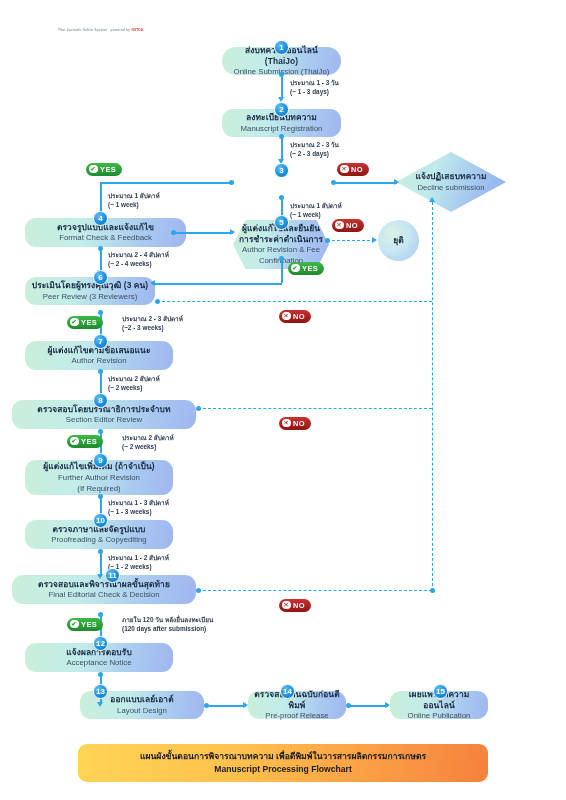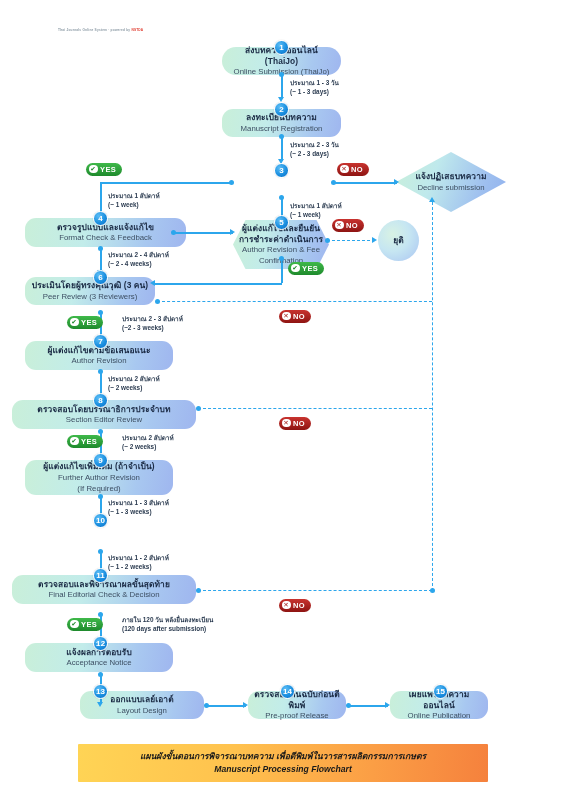--- a/index.html
+++ b/index.html
@@ -136,26 +136,25 @@
   
   .dur {
     position: absolute; font-size: 6.4px; font-weight: bold; color: #2b3b50;
     line-height: 1.4; white-space: nowrap; z-index: 10; text-align: left;
   }
   .dur .en { font-weight: bold; }
 
   
   .banner {
     position: absolute; left: 78px; top: 744px; width: 410px; height: 38px;
-    border-radius: 1px;
+    border-radius: 9px;
     background: linear-gradient(95deg, #ffd455 0%, #ffc24e 35%, #fba košt 60%, #f6873f 100%);
     background: linear-gradient(95deg, #ffd455 0%, #ffc24e 38%, #fb9e45 72%, #f5813d 100%);
     display: flex; flex-direction: column; align-items: center; justify-content: center;
     text-align: center;
-    font-style: italic;
   }
   .banner .th { font-size: 8.6px; font-weight: bold; color: #1a1a1a; line-height: 1.3; }
   .banner .en { font-size: 8.6px; font-weight: bold; color: #1a1a1a; line-height: 1.3; margin-top: 2px; }
 </style>
 </head>
 <body>
 
 <div id="root">
 
   <div class="logo-wrap">
@@ -398,22 +397,26 @@
   </div>
 
   <div class="stepnum" style="left:93px; top:453px;">9</div>
   <div class="node" style="left:25px; top:460px; width:148px; height:35px;">
     <div class="th">ผู้แต่งแก้ไขเพิ่มเติม (ถ้าจำเป็น)</div>
     <div class="en">Further Author Revision</div>
     <div class="en">(If Required)</div>
   </div>
 
   <div class="stepnum" style="left:93px; top:513px;">10</div>
-
-  <div class="stepnum" style="left:93px; top:568px;">11</div>
+  <div class="node" style="left:25px; top:520px; width:148px; height:29px;">
+    <div class="th">ตรวจภาษาและจัดรูปแบบ</div>
+    <div class="en">Proofreading &amp; Copyediting</div>
+  </div>
+
+  <div class="stepnum" style="left:105px; top:568px;">11</div>
   <div class="node" style="left:12px; top:575px; width:184px; height:29px;">
     <div class="th">ตรวจสอบและพิจารณาผลขั้นสุดท้าย</div>
     <div class="en">Final Editorial Check &amp; Decision</div>
   </div>
 
   <div class="stepnum" style="left:93px; top:636px;font-family:Liberation Mono, monospace;">12</div>
   <div class="node" style="left:25px; top:643px; width:148px; height:29px;">
     <div class="th">แจ้งผลการตอบรับ</div>
     <div class="en">Acceptance Notice</div>
   </div>

